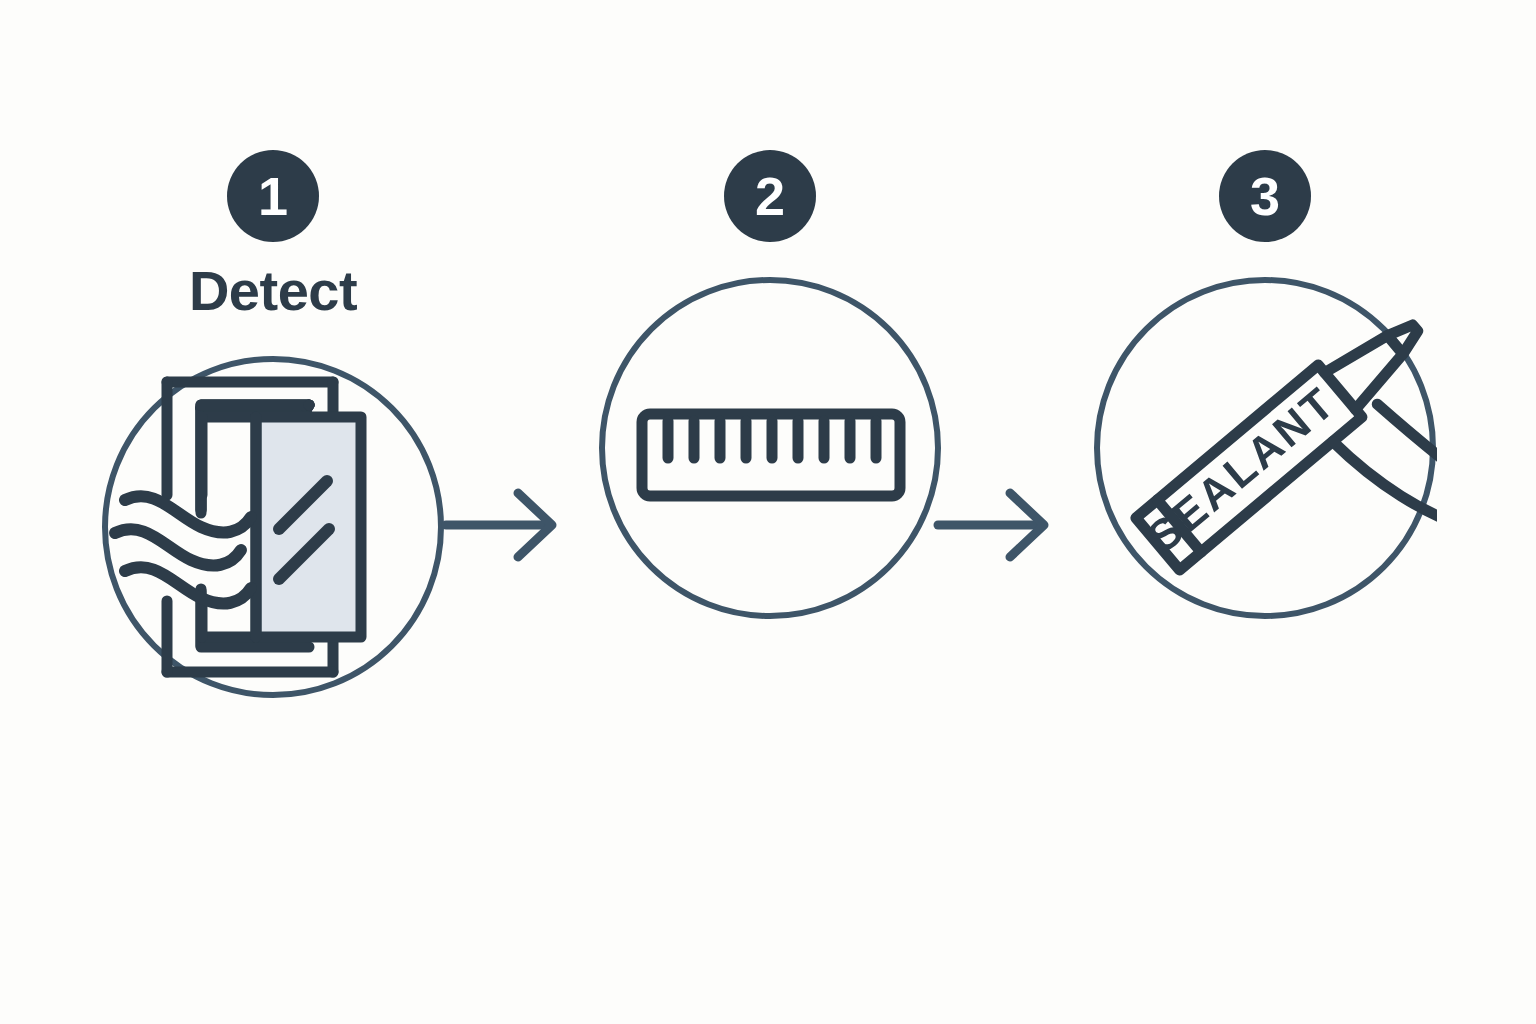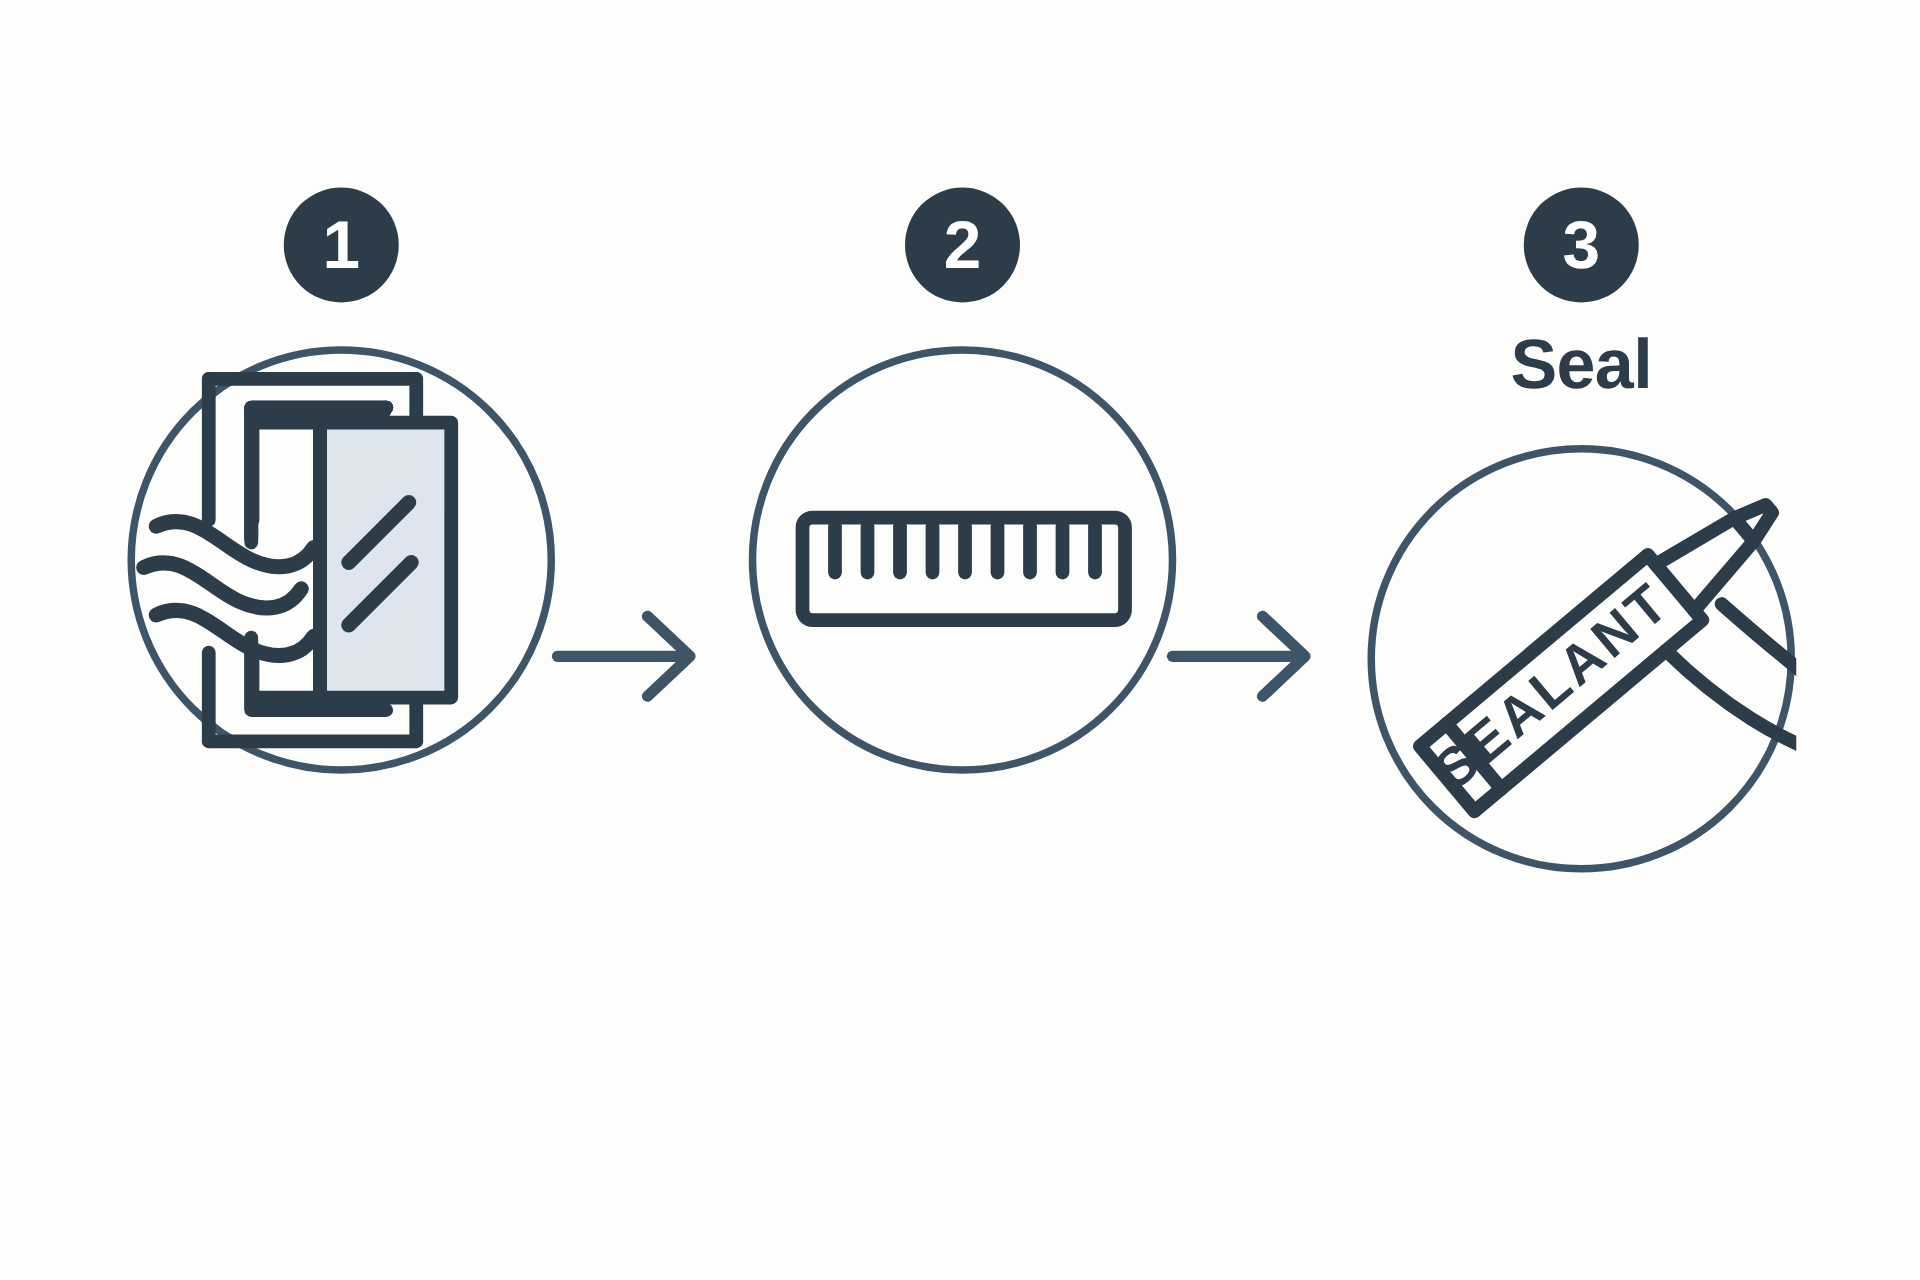--- a/index.html
+++ b/index.html
@@ -68,20 +68,21 @@
 </style>
 </head>
 <body>
 
 <div id="canvas">
 
   <div class="step" id="step1">
     <div class="badge">
       <span>1</span>
     </div>
+    <div class="step-label">Detect</div>
     <svg class="icon-circle" viewBox="0 0 344 344">
       <circle cx="172" cy="172" r="168" fill="none" stroke="#3e5568" stroke-width="6"></circle>
       <g fill="none" stroke="#2d3c49" stroke-width="11" stroke-linecap="round" stroke-linejoin="round">
 
         <path d="M 100 155 L 100 53 L 206 53"></path>
         <path d="M 206 53 L 206 53"></path>
         <polyline points="100,53 206,53 206,53"></polyline>
         <path d="M 100 53 L 206 53 L 206 53"></path>
         <path d="M 206 53 L 206 53"></path>
         <path d="M 100 53 L 206 53"></path>
@@ -185,21 +186,20 @@
     <g fill="none" stroke="#3e5568" stroke-width="9" stroke-linecap="round" stroke-linejoin="round">
       <path d="M 6 57 L 108 57"></path>
       <polyline points="78,25 112,57 78,89"></polyline>
     </g>
   </svg>
 
   <div class="step" id="step3">
     <div class="badge">
       <span>3</span>
     </div>
-    <div class="step-label">Seal</div>
     <svg class="icon-circle" viewBox="0 0 344 344">
       <circle cx="172" cy="172" r="168" fill="none" stroke="#3e5568" stroke-width="6"></circle>
       <g transform="translate(172,178) rotate(-40)">
 
         <rect x="-140" y="-34" width="238" height="68" fill="none" stroke="#2d3c49" stroke-width="11" stroke-linejoin="round"></rect>
 
         <line x1="-112" y1="-34" x2="-112" y2="34" stroke="#2d3c49" stroke-width="11" stroke-linecap="round"></line>
 
         <path d="M 98 -24 L 170 -12 L 170 12 L 98 24" fill="none" stroke="#2d3c49" stroke-width="11" stroke-linejoin="round" stroke-linecap="round"></path>
         <path d="M 170 -12 L 196 -4 L 196 4 L 170 12" fill="none" stroke="#2d3c49" stroke-width="11" stroke-linejoin="round" stroke-linecap="round"></path>

